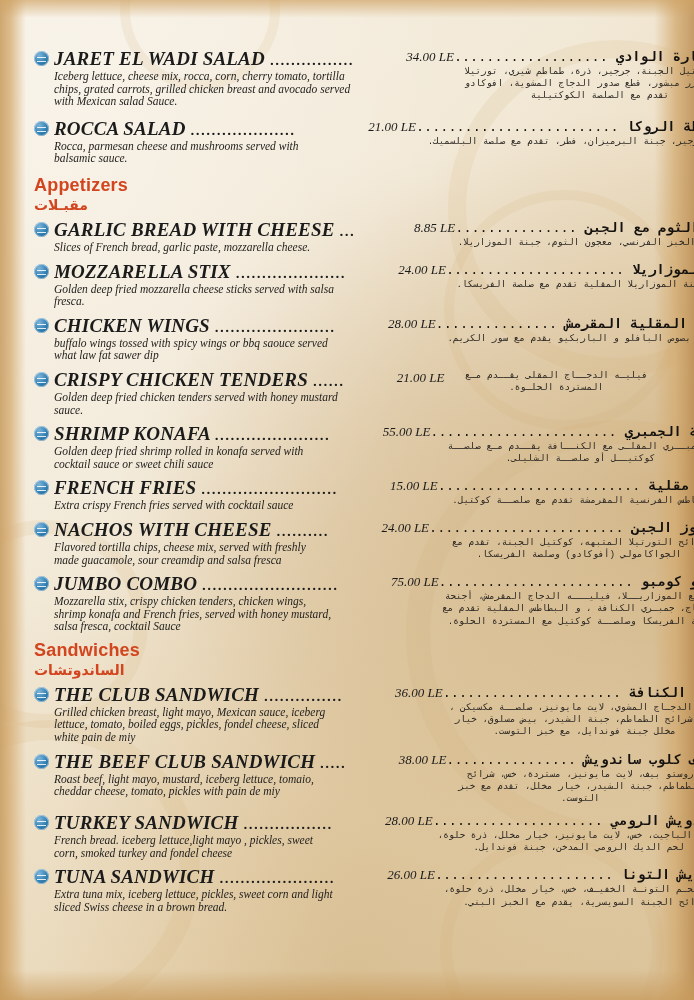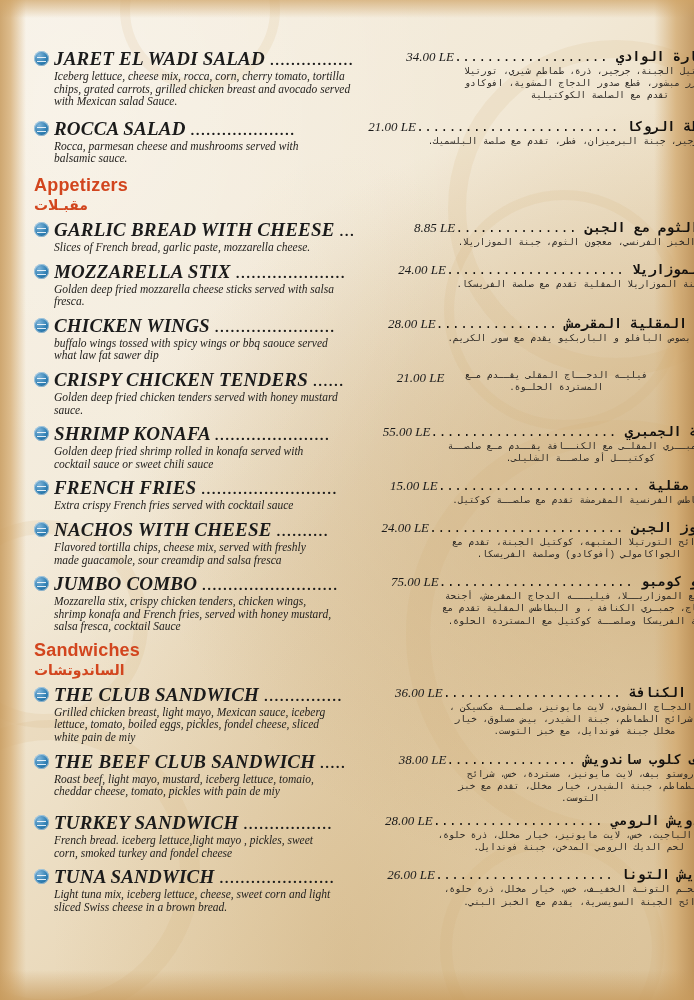--- a/index.html
+++ b/index.html
@@ -398,21 +398,21 @@
               <div class="ar-name"><span>ساندويش الرومي</span> <span class="dots">.....................</span></div>
               <div class="ar-desc">خبـز الباجيت، خس، لايت مايونيز، خيار مخلل، ذرة حلوة، لحم الديك الرومي المدخن، جبنة فوندايل.</div>
             </div>
           </div>
           <div class="item">
             <div class="bullet">
               <span class="disc"></span>
             </div>
             <div class="en-col">
               <div class="en-name"><span>TUNA SANDWICH</span> <span class="dots">......................</span></div>
-              <div class="en-desc">Light tuna mix, iceberg lettuce, cheese, sweet corn and light sliced Swiss cheese in a brown bread.</div>
+              <div class="en-desc">Extra tuna mix, iceberg lettuce, pickles, sweet corn and light sliced Swiss cheese in a brown bread.</div>
             </div>
             <div class="price-col">26.00 LE</div>
             <div class="ar-col">
               <div class="ar-name"><span>ساندويش التونا</span> <span class="dots">......................</span></div>
               <div class="ar-desc">قطـع لحـم التونـة الخفيـف، خس، خيار مخلل، ذرة حلوة، شرائح الجبنة السويسرية، يقدم مع الخبز البني.</div>
             </div>
           </div>
         </div>
       </div>
     </div>

